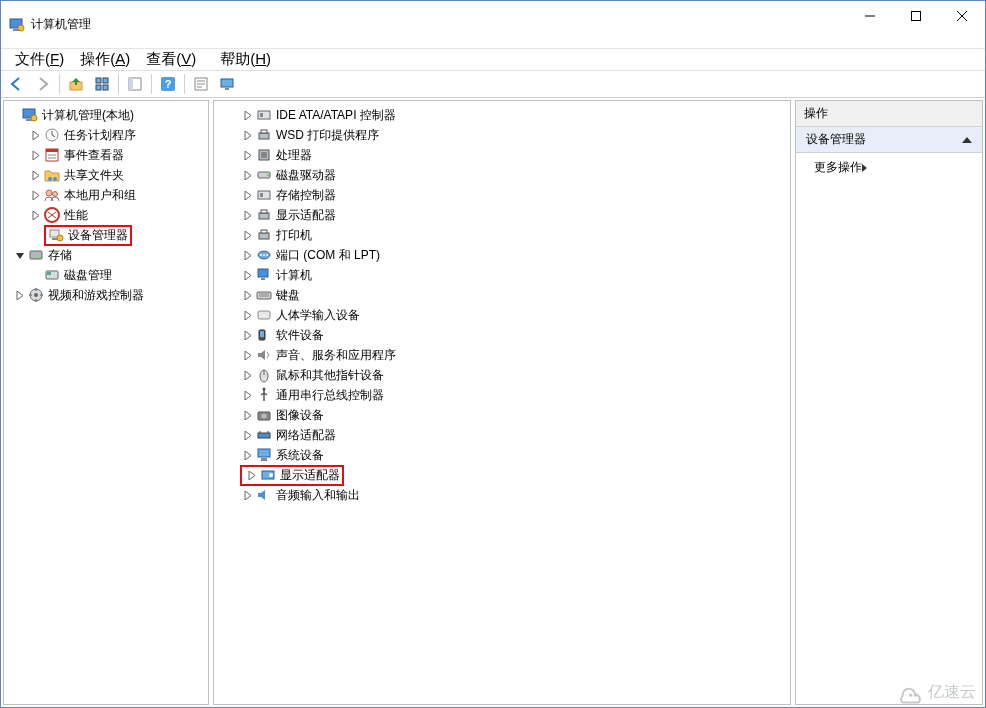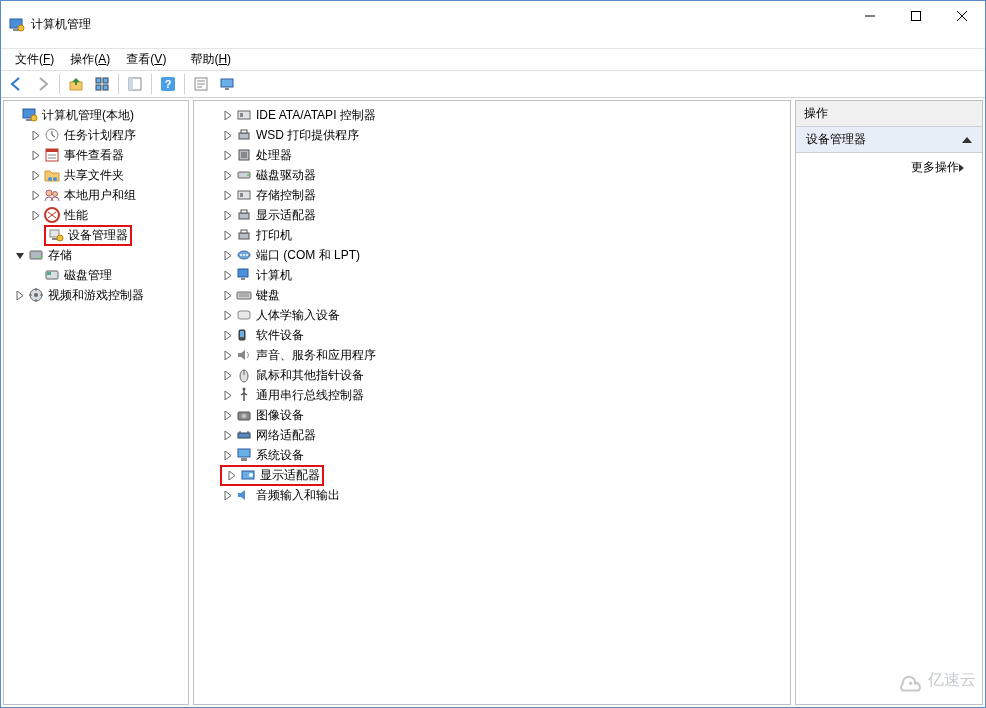--- a/index.html
+++ b/index.html
@@ -38,21 +38,21 @@
 
   
   .menubar {
     height: 21px;
     display: flex;
     align-items: center;
     padding: 0 6px;
     gap: 0;
     background: #fff;
   }
-  .menu-item { padding: 2px 8px; font-size: 12px; }
+  .menu-item { padding: 2px 8px; font-size: 15px; }
   .menu-item u { text-decoration: underline; }
 
   
   .toolbar {
     height: 28px;
     display: flex;
     align-items: center;
     padding: 2px 4px;
     gap: 2px;
     border-top: 1px solid #e0e0e0;
@@ -74,21 +74,21 @@
     display: flex;
     min-height: 0;
   }
   .pane {
     border: 1px solid #c0c0c0;
     margin: 2px;
     background: #fff;
     overflow: auto;
     position: relative;
   }
-  .left-pane { width: 186px; flex: none; }
+  .left-pane { width: 206px; flex: none; }
   .mid-pane  { flex: 1; }
   .right-pane{ width: 188px; flex: none; padding:0; }
 
   
   .tree { padding: 4px 0; }
   .tree-row {
     display: flex; align-items: center;
     height: 20px;
     padding-left: 2px;
     white-space: nowrap;
@@ -122,29 +122,29 @@
   }
   .actions-section {
     background: #e8eef7;
     border-bottom: 1px solid #d0d0d0;
     padding: 4px 10px;
     display:flex; align-items:center; justify-content:space-between;
   }
   .actions-section .arrow-up {
     width:0;height:0;border-left:5px solid transparent;border-right:5px solid transparent;border-bottom:6px solid #333;
   }
-  .actions-link { padding: 6px 18px; display:flex; align-items:center; justify-content:flex-end;}
+  .actions-link { padding: 6px 18px; display:flex; align-items:center; justify-content:flex-start;}
   .actions-link .chev {
     width:0;height:0;border-top:4px solid transparent;border-bottom:4px solid transparent;border-left:5px solid #333;
   }
 
   
   .watermark {
     position: absolute;
-    right: 6px; bottom: 12px;
+    right: 6px; bottom: 0;
     color: #c5c9cc;
     font-size: 16px;
     display:flex;align-items:center;gap:4px;
     pointer-events:none;
   }
 
   
   svg { display:block; }
 </style>
 </head>

